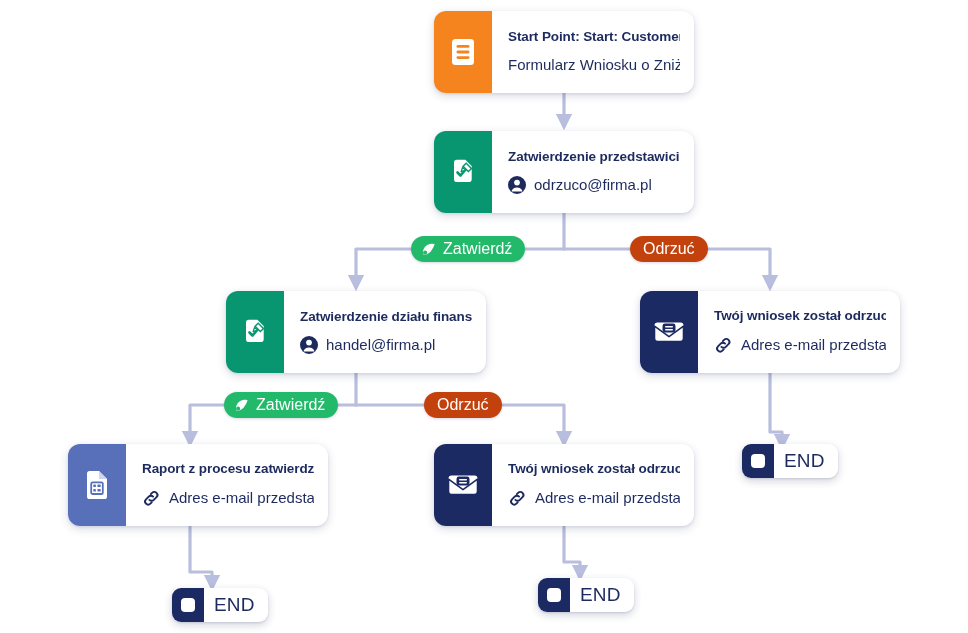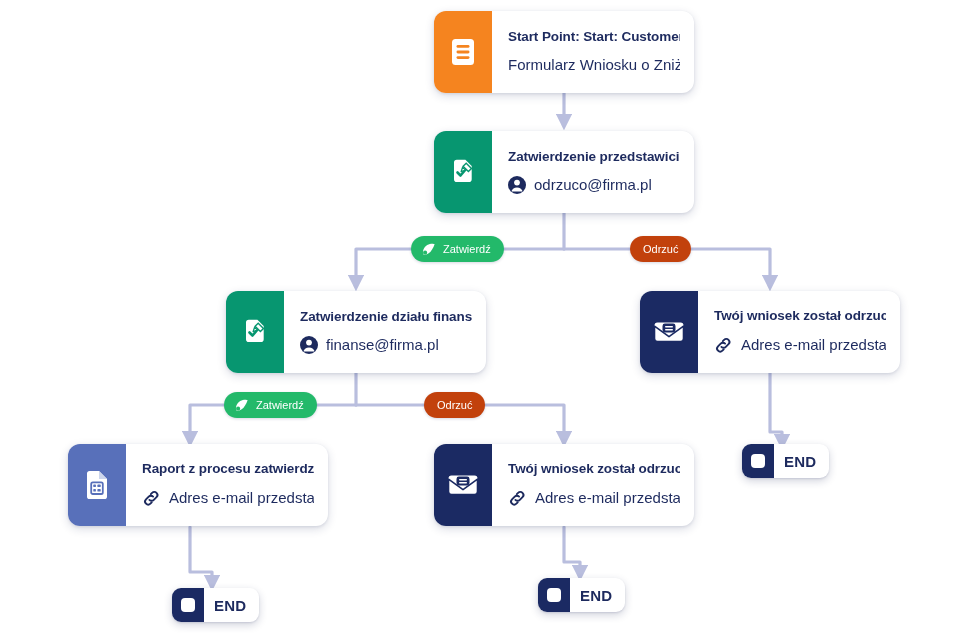--- a/index.html
+++ b/index.html
@@ -88,21 +88,21 @@
 
   
   .badge {
     position: absolute;
     display: inline-flex;
     align-items: center;
     gap: 6px;
     height: 26px;
     padding: 0 13px;
     border-radius: 13px;
-    font-size: 11px;
+    font-size: 16px;
     color: #ffffff;
     white-space: nowrap;
     box-sizing: border-box;
     box-shadow: 0 1px 3px rgba(26,36,86,0.18);
   }
   .badge.approve { background: #23b96a; padding-left: 9px; }
   .badge.reject  { background: #c2410c; }
 
   
   .end-node {
@@ -124,22 +124,22 @@
     justify-content: center;
   }
   .end-square {
     width: 14px;
     height: 14px;
     border-radius: 4px;
     background: #ffffff;
   }
   .end-label {
     padding: 0 13px 0 10px;
-    font-size: 15px;
-    font-weight: bold;
+    font-size: 19px;
+    font-weight: normal;
     color: #1d2a5e;
     letter-spacing: 0.2px;
   }
 </style>
 </head>
 <body>
 
 <div id="canvas">
 
   <svg id="edge-layer" viewBox="0 0 968 633" width="968" height="633" xmlns="http://www.w3.org/2000/svg">
@@ -237,21 +237,21 @@
     <div class="node-body">
       <div class="node-title">Zatwierdzenie działu finansów</div>
       <div class="node-sub">
         <span class="sub-icon">
           <svg width="18" height="18" viewBox="0 0 18 18">
             <circle cx="9" cy="9" r="9" fill="#1d2a5e"></circle>
             <circle cx="9" cy="6.6" r="2.9" fill="#ffffff"></circle>
             <path d="M3.4 15.6 a5.9 5.9 0 0 1 11.2 0 z" fill="#ffffff"></path>
           </svg>
         </span>
-        <span class="node-sub-text">finanse@firma.pl</span>
+        <span class="node-sub-text">handel@firma.pl</span>
       </div>
     </div>
   </div>
 
   <div class="node" style="left:640px; top:291px; width:260px; height:82px;">
     <div class="node-icon" style="background:#1b2a63;">
       <svg width="34" height="28" viewBox="0 0 34 28">
         <path d="M2.5 7.5 a3 3 0 0 1 3 -3 h23 a3 3 0 0 1 3 3 v13 a3 3 0 0 1 -3 3 h-23 a3 3 0 0 1 -3 -3 z" fill="#ffffff"></path>
         <rect x="10.5" y="5.5" width="13" height="9" rx="2.4" fill="#1b2a63"></rect>
         <rect x="13" y="8" width="8" height="1.5" rx="0.75" fill="#ffffff"></rect>

